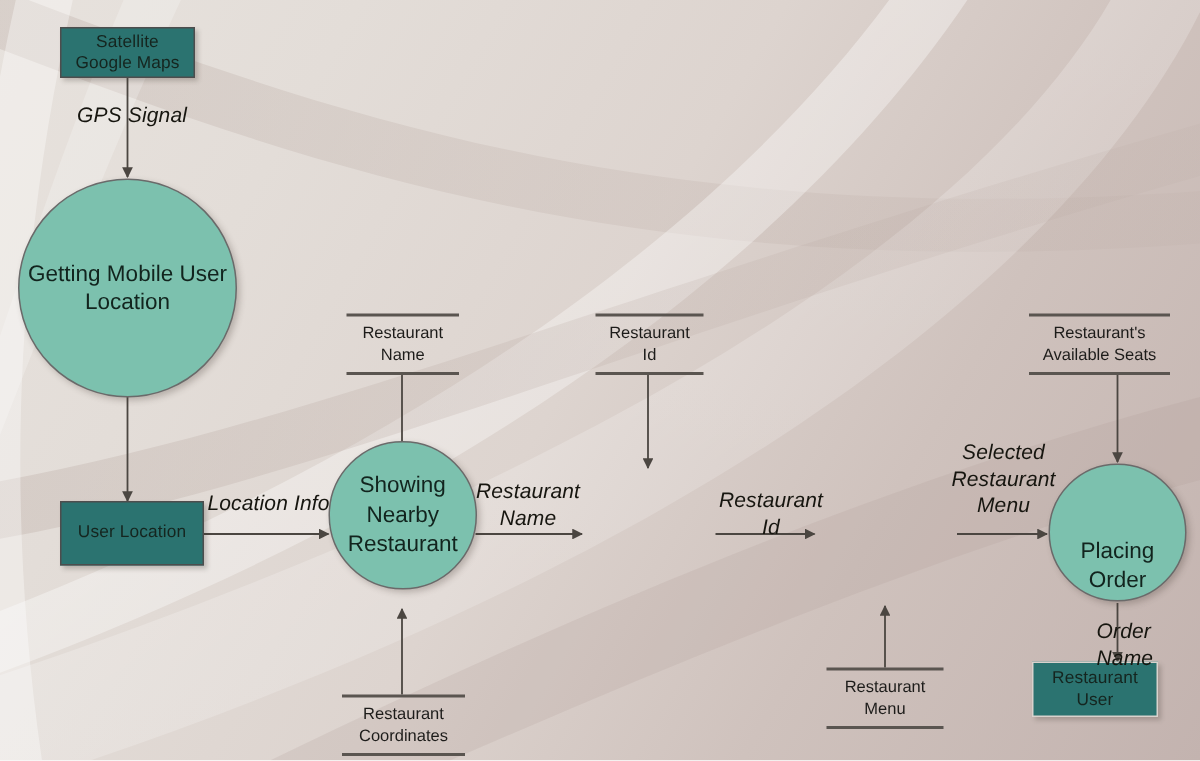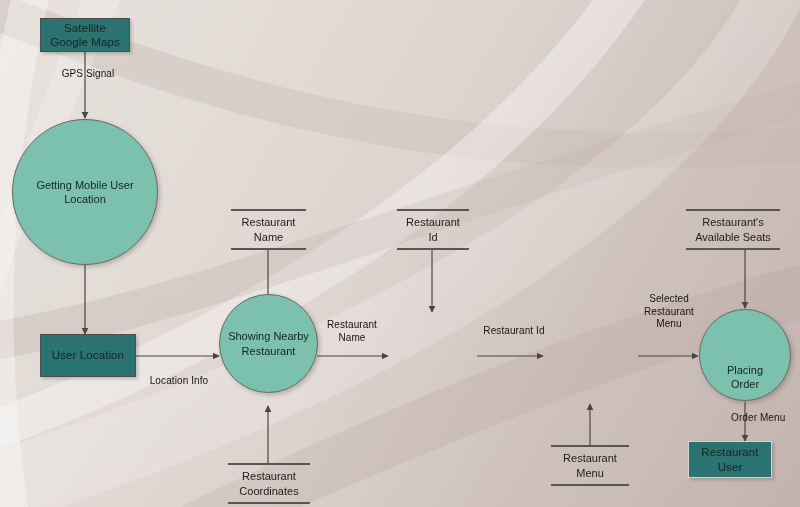--- a/index.html
+++ b/index.html
@@ -46,21 +46,21 @@
     position: absolute;
     box-sizing: border-box;
     border-radius: 50%;
     background: #7cc1ae;
     border: 1px solid #6a6a6a;
     color: #12241e;
     display: flex;
     align-items: center;
     justify-content: center;
     text-align: center;
-    font-size: 11px;
+    font-size: 15px;
     line-height: 1.3;
     padding: 4px;
     box-shadow: 2px 2px 4px rgba(70,58,52,.28);
   }
 
   
   .store {
     position: absolute;
     box-sizing: border-box;
     border-top: 2px solid #5a5550;
@@ -71,26 +71,27 @@
     text-align: center;
     font-size: 11px;
     line-height: 1.3;
     color: #1d1c1a;
     padding: 3px 2px;
   }
 
   
   .flow-label {
     position: absolute;
-    font-size: 10px;
+    font-size: 14px;
     line-height: 1.25;
     color: #16150f;
     text-align: center;
     white-space: pre-line;
     letter-spacing: .1px;
+    font-style: italic;
   }
 </style>
 </head>
 <body>
 
 <div id="canvas">
 
   <svg id="bg-swooshes" viewBox="0 0 800 507" preserveAspectRatio="none">
     <defs>
       <linearGradient id="sw1" x1="0" y1="0" x2="1" y2="1">
@@ -201,26 +202,26 @@
 Coordinates</span>
   </div>
 
   <div class="store" style="left:551px; top:445px; width:78px; height:41px;">
     <span style="white-space:pre-line;">Restaurant
 Menu</span>
   </div>
 
   <div class="flow-label" style="left:38px; top:68px; width:100px;">GPS   Signal</div>
 
-  <div class="flow-label" style="left:137px; top:327px; width:84px;margin-top:48px;">Location Info</div>
+  <div class="flow-label" style="left:137px; top:327px; width:84px;">Location Info</div>
 
   <div class="flow-label" style="left:313px; top:319px; width:78px;">Restaurant
 Name</div>
 
   <div class="flow-label" style="left:478px; top:325px; width:72px;">Restaurant Id</div>
 
   <div class="flow-label" style="left:626px; top:293px; width:86px;">Selected
 Restaurant
 Menu</div>
 
-  <div class="flow-label" style="left:731px; top:412px; width:68px; text-align:left;">Order Menu</div>
+  <div class="flow-label" style="left:731px; top:412px; width:68px; text-align:left;">Order Name</div>
 
 </div>
 
 </body></html>

